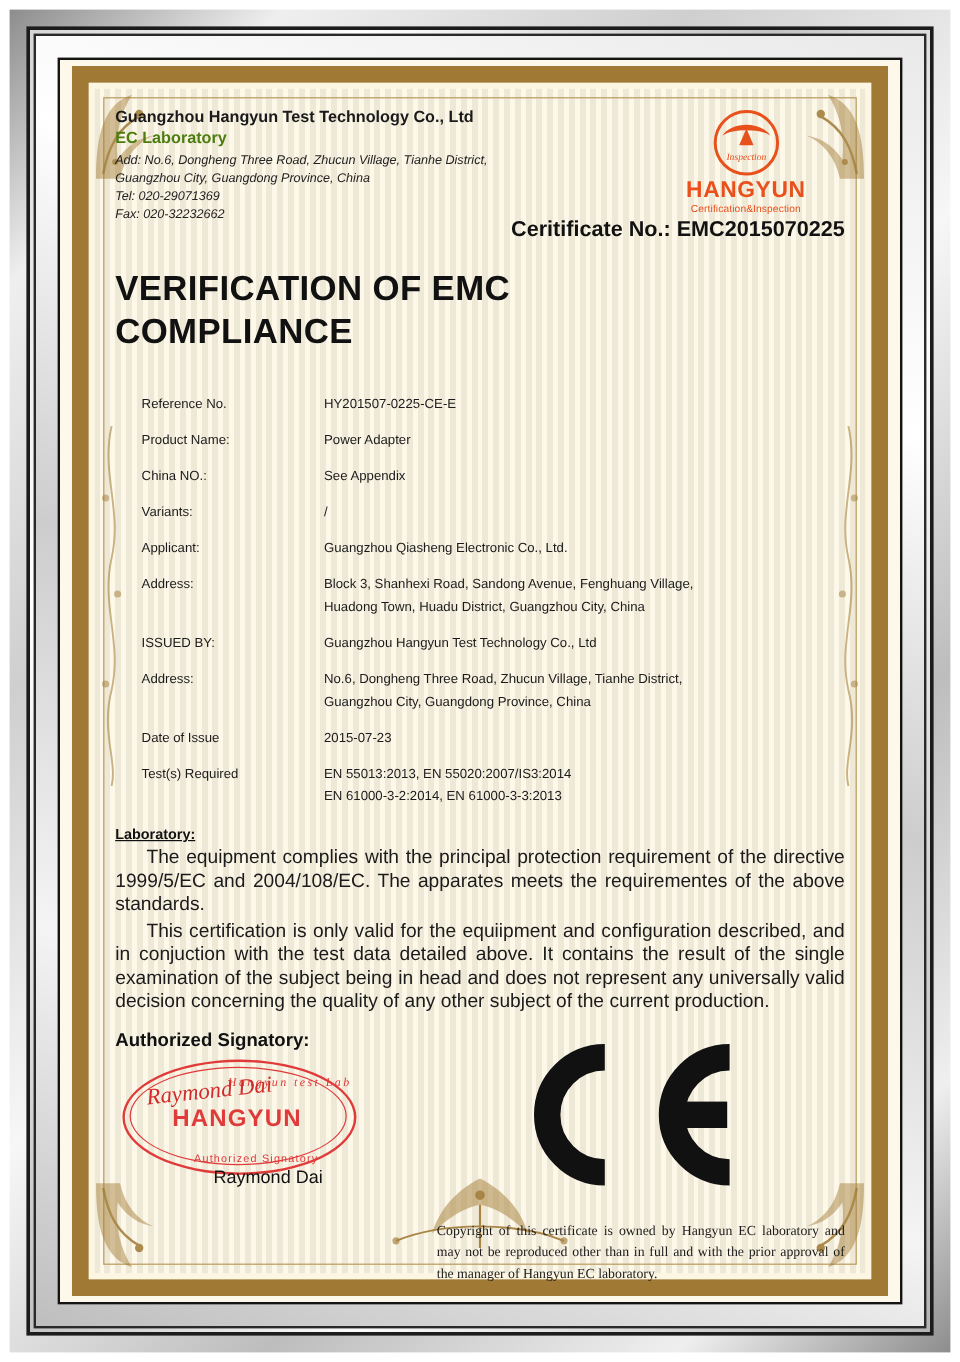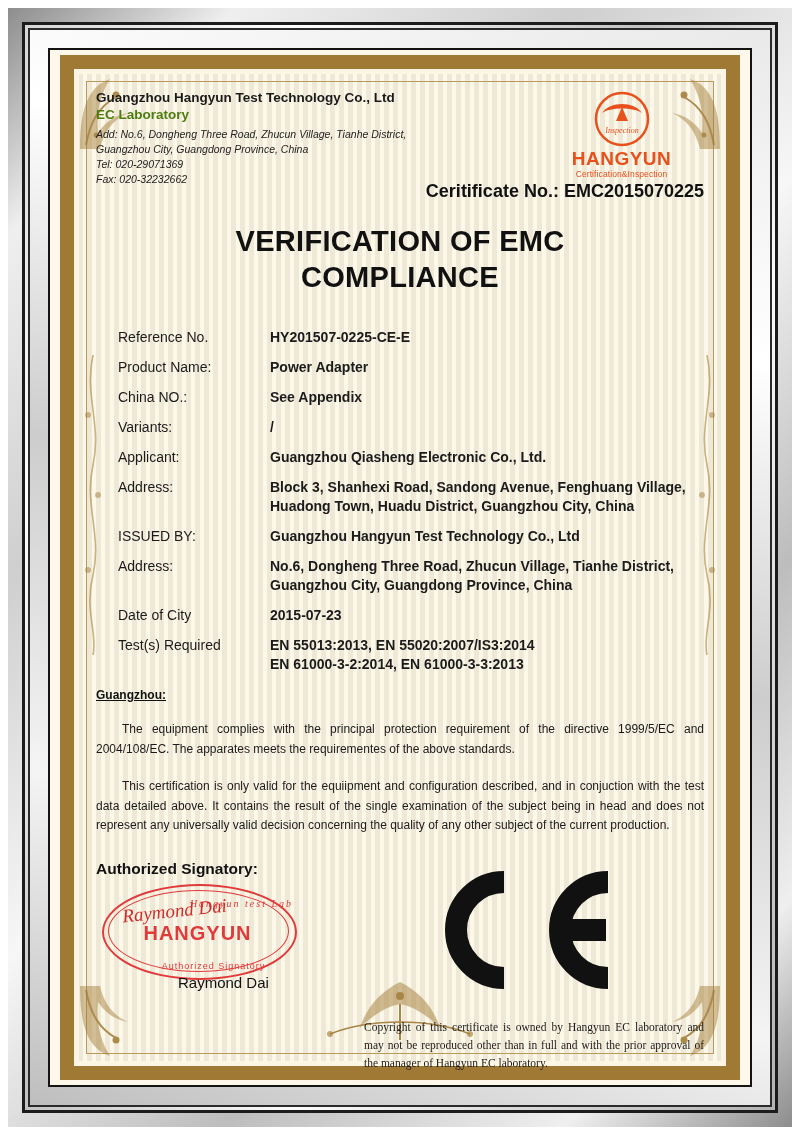--- a/index.html
+++ b/index.html
@@ -195,68 +195,68 @@
   .cert-no {
     position: absolute;
     right: 0;
     top: 92px;
     font-size: 18px;
     font-weight: bold;
     color: #111;
   }
 
   .title {
-    text-align: center;
+    text-align: left;
     font-size: 29px;
     font-weight: bold;
     color: #111;
     line-height: 36px;
     letter-spacing: .3px;
     margin-top: 14px;
   }
 
   
   .fields {
     margin-top: 28px;
     width: 100%;
     border-collapse: collapse;
   }
   .fields td {
     vertical-align: top;
     padding: 5px 0 6px 0;
-    font-size: 14px;
+    font-size: 11px;
     color: #1b1b1b;
     line-height: 19px;
   }
   .fields td.label {
     width: 152px;
     padding-left: 22px;
   }
   .fields td.value {
-    font-weight: bold;
+    font-weight: normal;
   }
 
   .conclusion-head {
     margin-top: 8px;
     font-size: 12px;
     font-weight: bold;
     color: #111;
     text-decoration: underline;
   }
   .para {
-    font-size: 12px;
+    font-size: 16px;
     color: #1b1b1b;
     line-height: 19.5px;
     text-indent: 26px;
-    margin-top: 18px;
+    margin-top: 3px;
     text-align: justify;
   }
 
   .sig-head {
-    margin-top: 24px;
+    margin-top: 14px;
     font-size: 15.5px;
     font-weight: bold;
     color: #111;
   }
 
   .sig-area {
     position: relative;
     height: 130px;
   }
   .stamp {
@@ -488,36 +488,36 @@
             </td>
           </tr>
           <tr>
             <td class="label">Address:</td>
             <td class="value">
               <div>No.6, Dongheng Three Road, Zhucun Village, Tianhe District,</div>
               <div>Guangzhou City, Guangdong Province, China</div>
             </td>
           </tr>
           <tr>
-            <td class="label">Date of City</td>
+            <td class="label">Date of Issue</td>
             <td class="value">
               <div>2015-07-23</div>
             </td>
           </tr>
           <tr>
             <td class="label">Test(s) Required</td>
             <td class="value">
               <div>EN 55013:2013, EN 55020:2007/IS3:2014</div>
               <div>EN 61000-3-2:2014, EN 61000-3-3:2013</div>
             </td>
           </tr>
         </tbody>
       </table>
 
-      <div class="conclusion-head">Guangzhou:</div>
+      <div class="conclusion-head">Laboratory:</div>
       <div class="para">The equipment complies with the principal protection requirement of the directive 1999/5/EC and 2004/108/EC. The apparates meets the requirementes of the above standards.</div>
       <div class="para">This certification is only valid for the equiipment and configuration described, and in conjuction with the test data detailed above. It contains the result of the single examination of the subject being in head and does not represent any universally valid decision concerning the quality of any other subject of the current production.</div>
 
       <div class="sig-head">Authorized Signatory:</div>
 
       <div class="sig-area">
         <div class="stamp">
           <div class="stamp-ellipse"></div>
           <div class="stamp-ellipse inner"></div>
           <div class="stamp-top">Hangyun test Lab</div>

